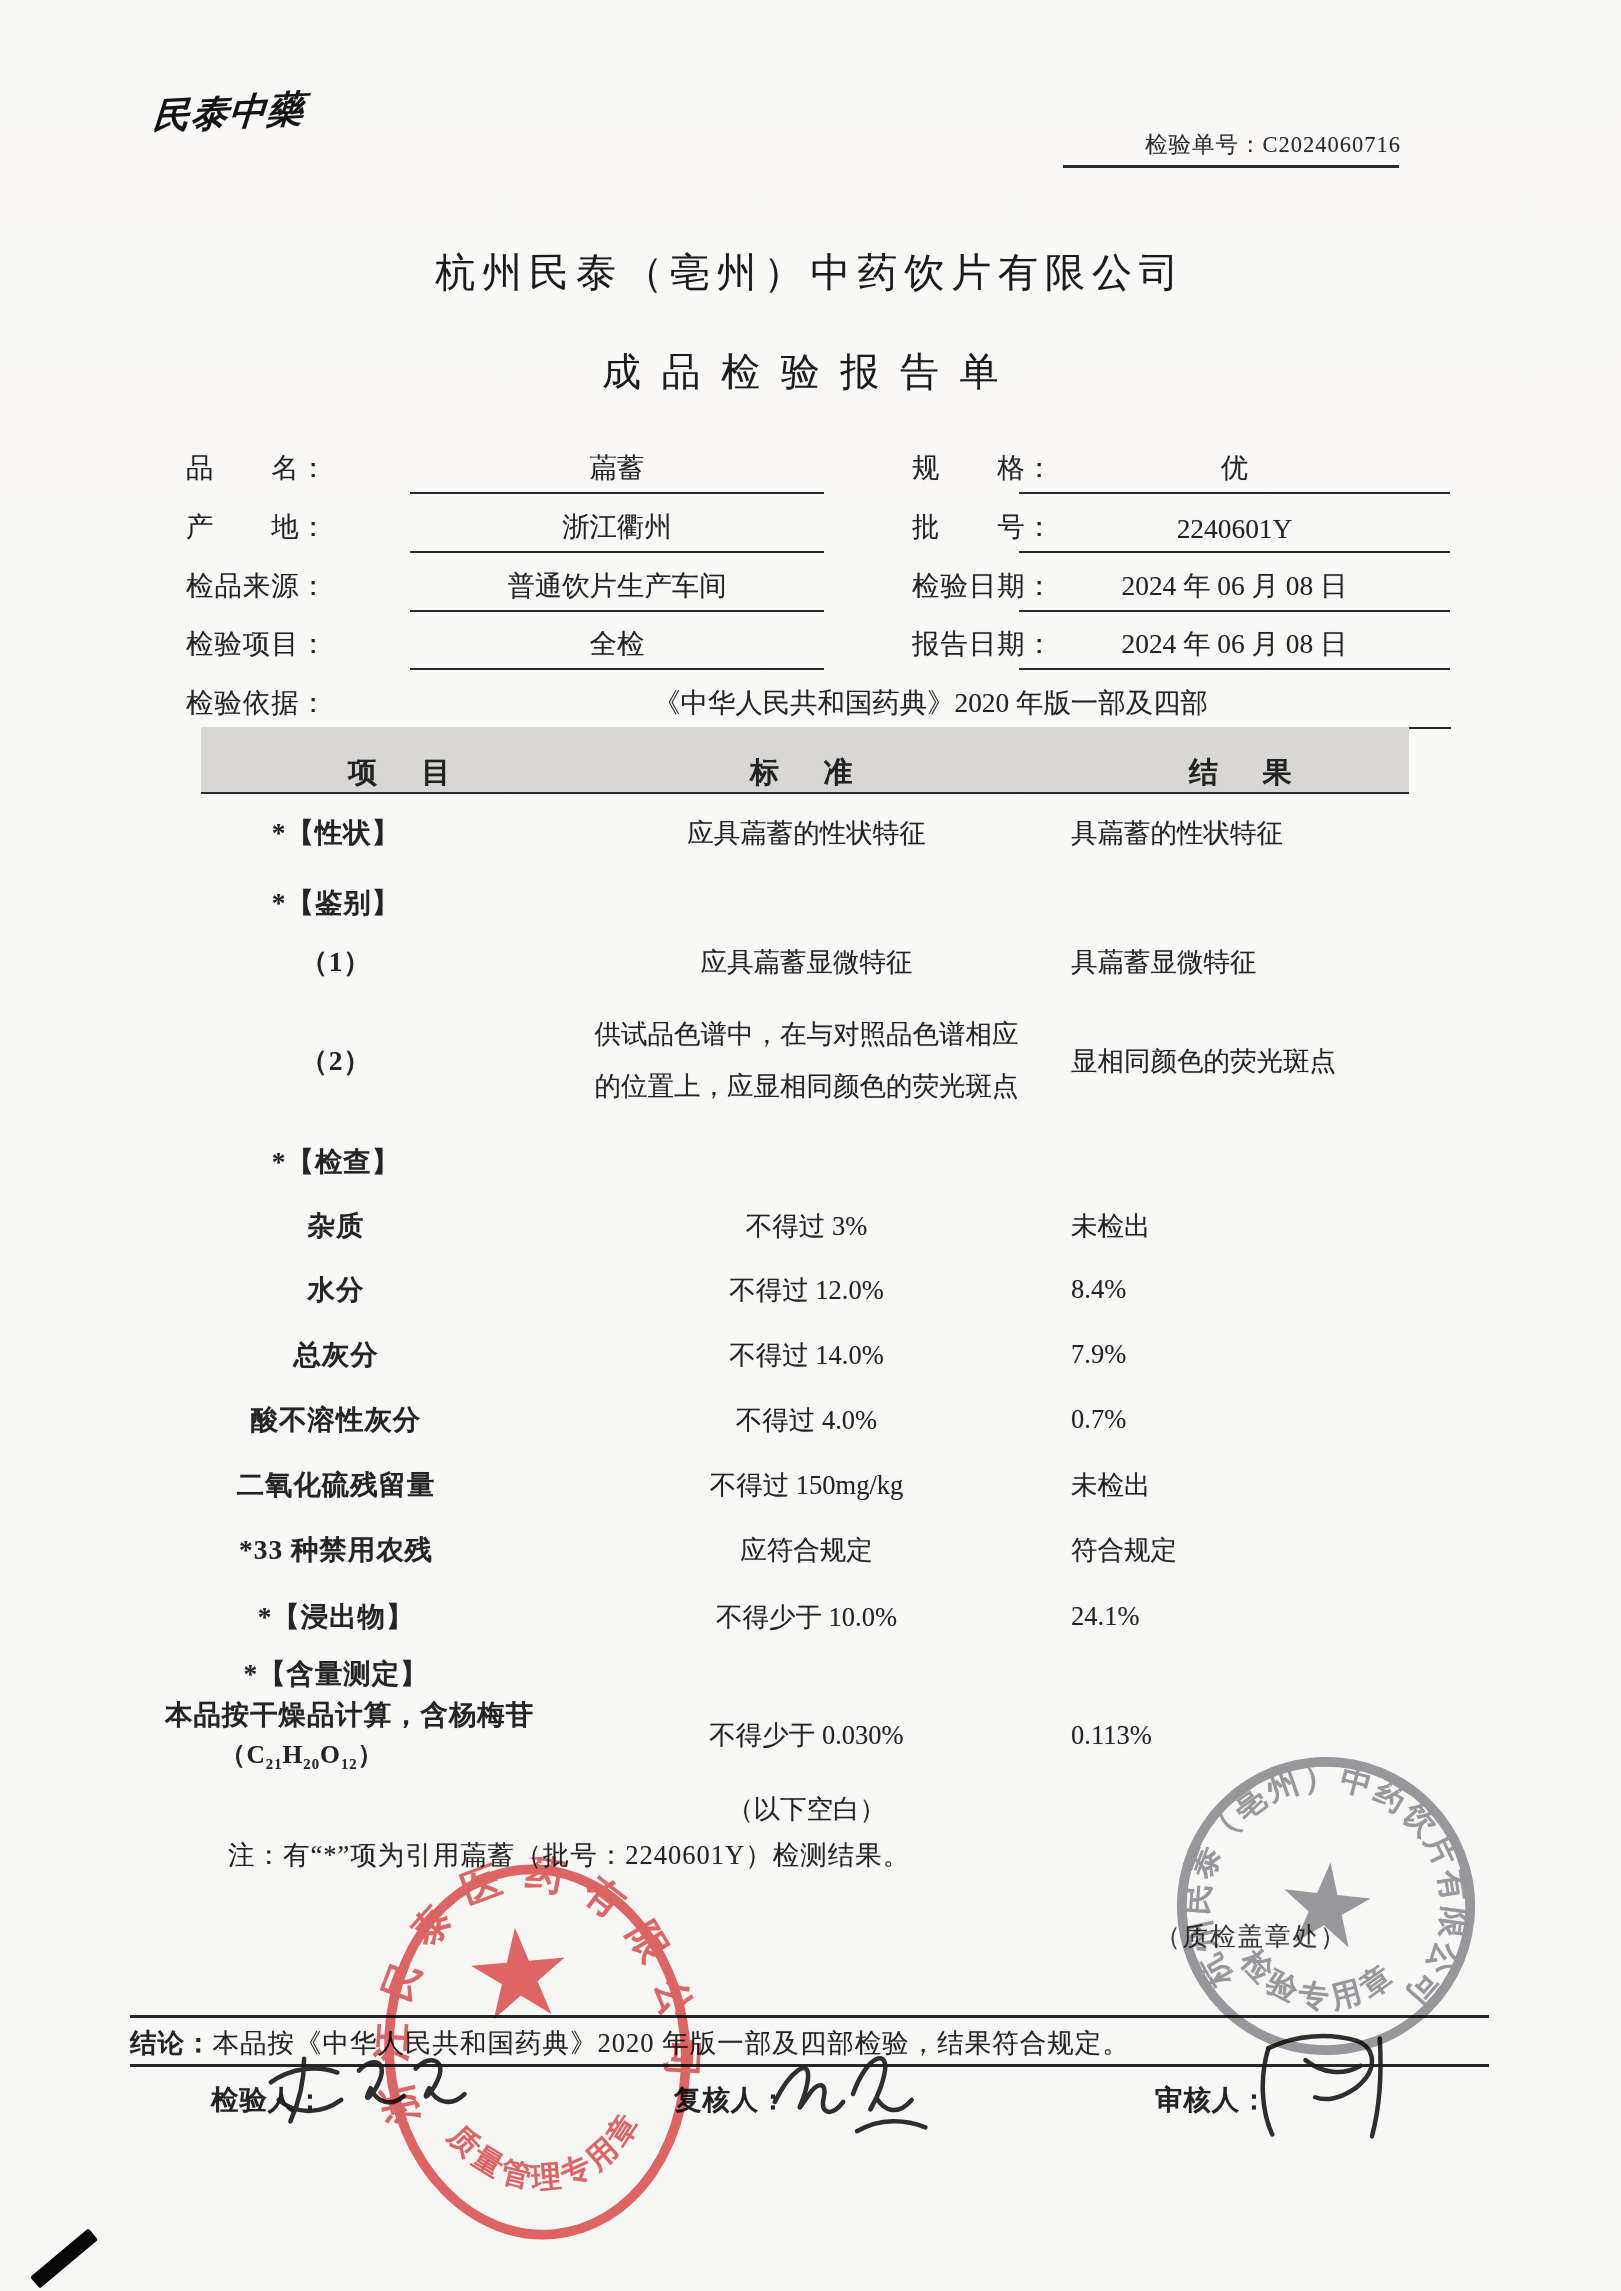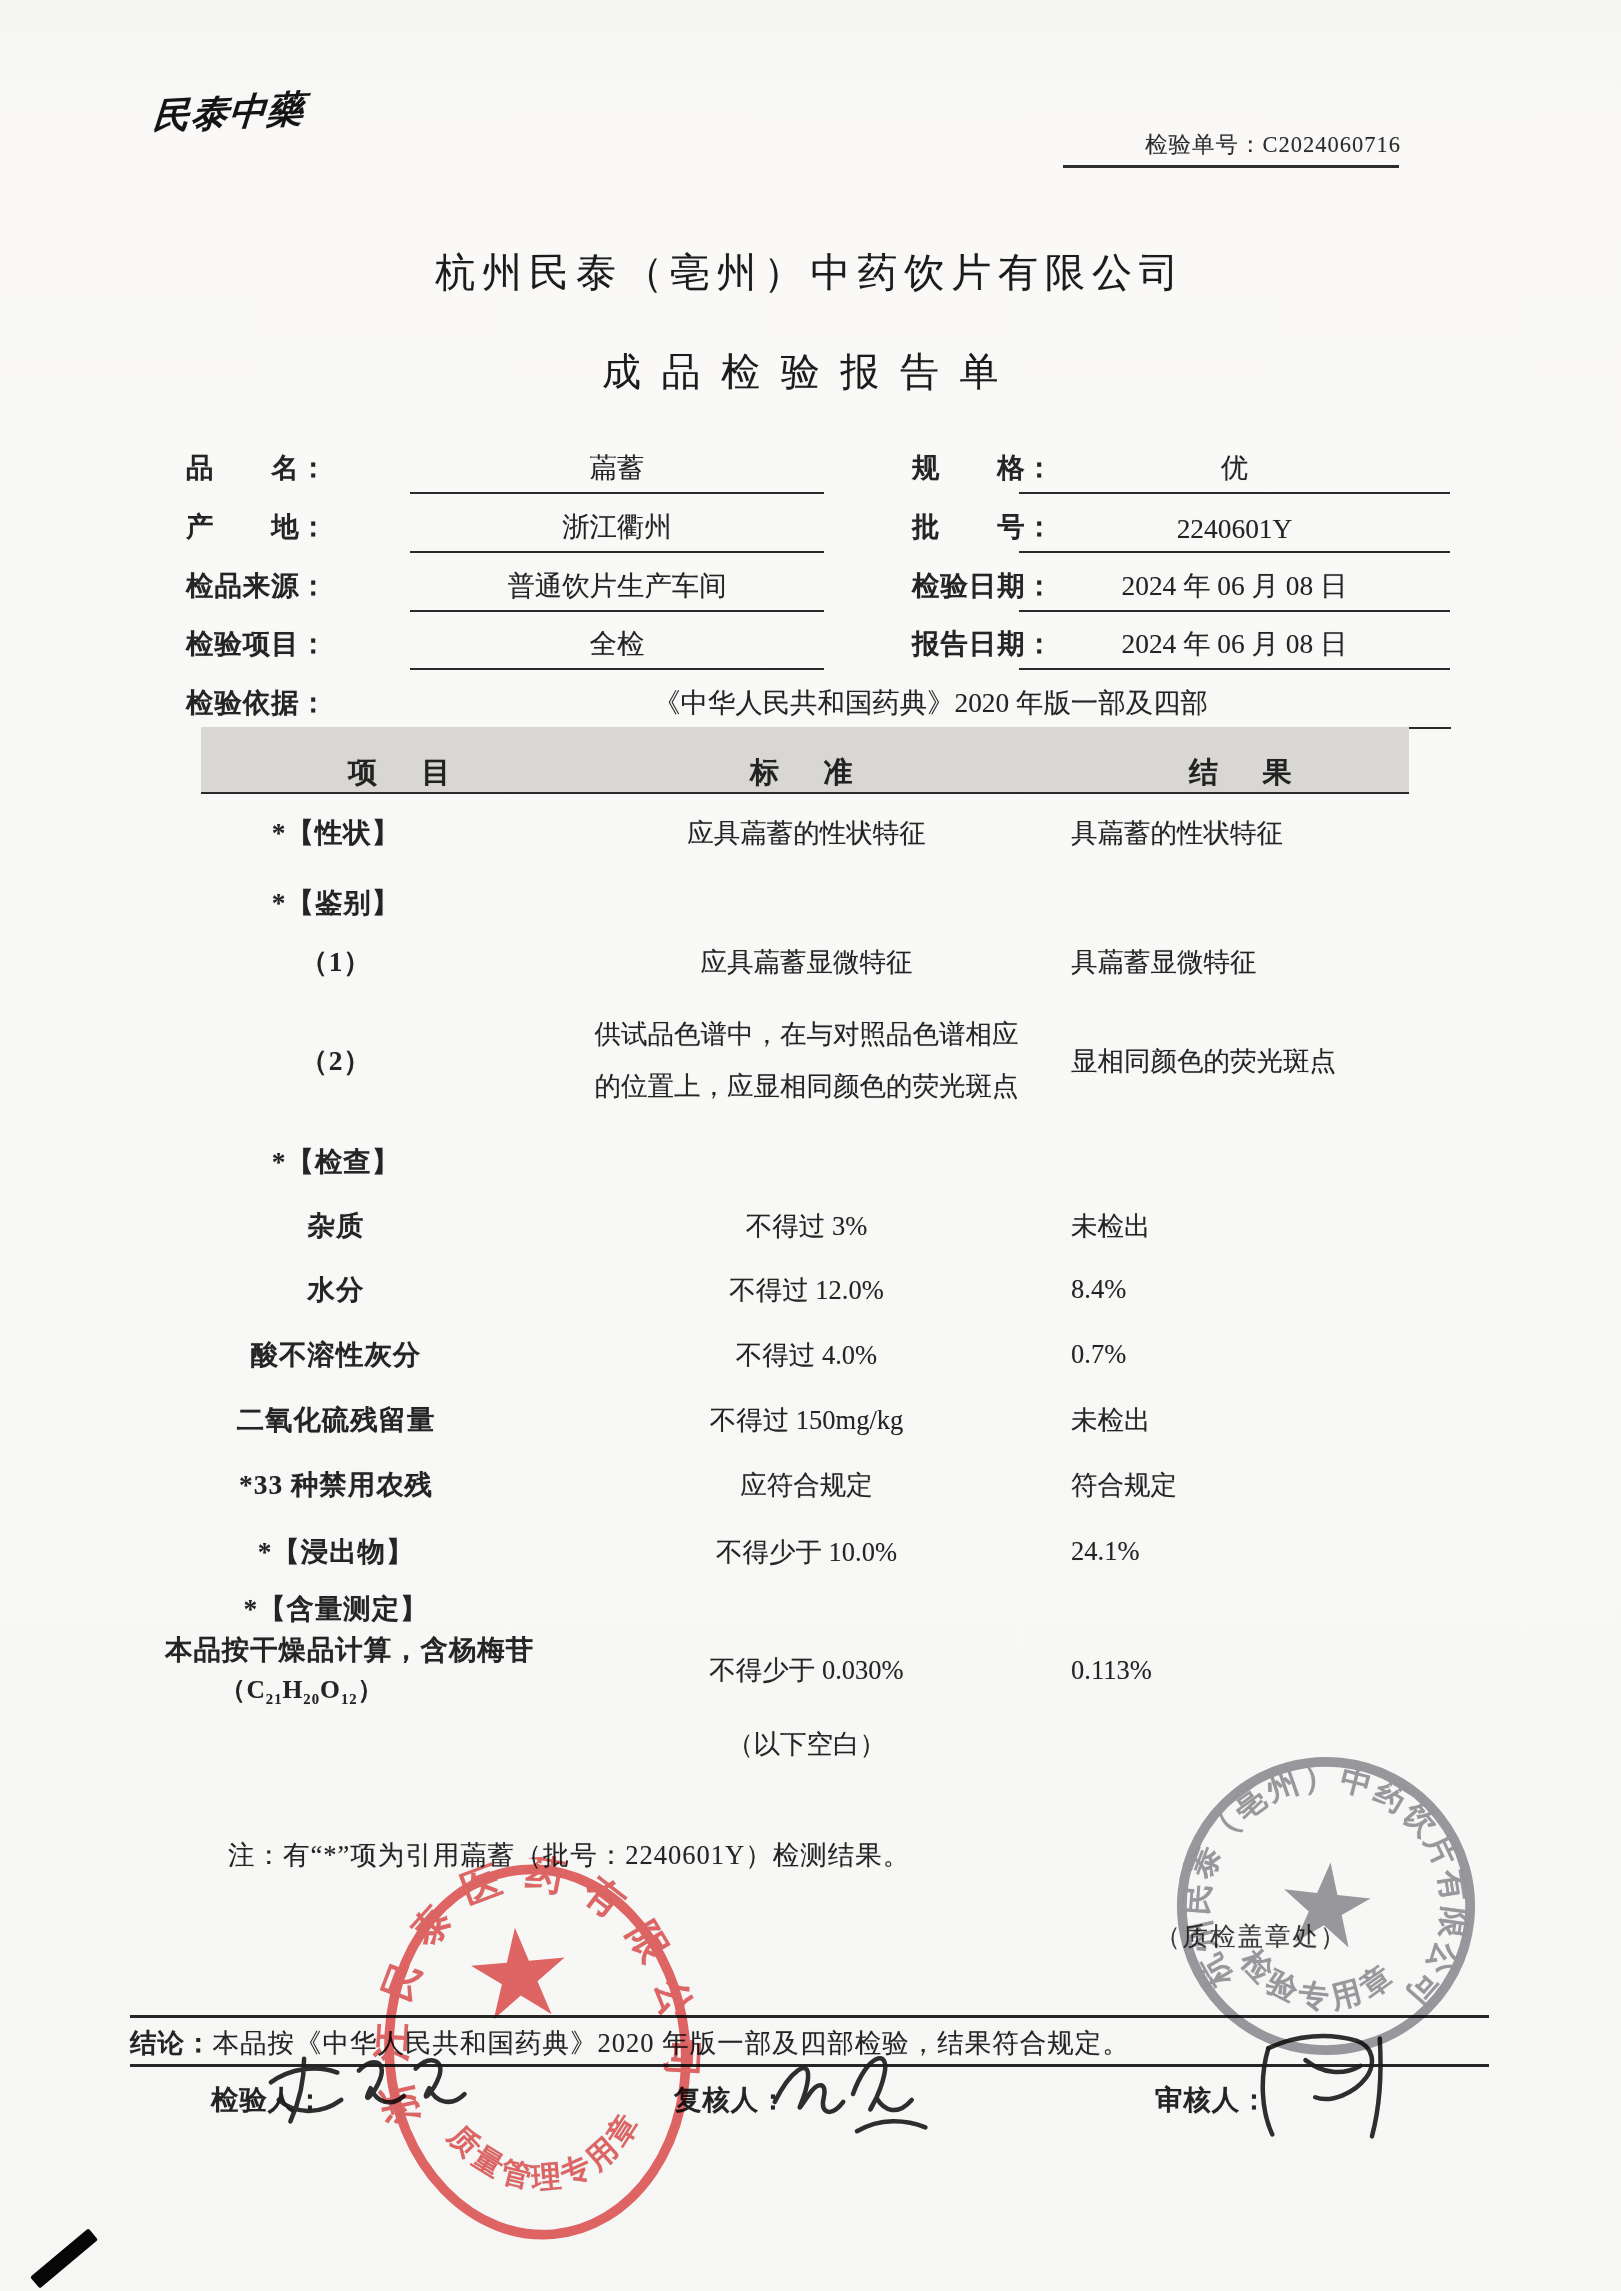--- a/index.html
+++ b/index.html
@@ -13,21 +13,21 @@
   .abs{position:absolute;}
   
   .logo{left:153px;top:88px;font-size:37px;font-weight:bold;font-style:italic;
         letter-spacing:1px;color:#141414;transform:rotate(-3deg) skewX(-7deg);}
   .report-no{left:1145px;top:129px;font-size:22.5px;letter-spacing:1px;color:#2c2c2c;}
   .report-no-line{left:1063px;top:165px;width:336px;height:2.9px;background:#2e2e2e;}
   .title{left:0;top:245px;width:100%;text-align:center;font-size:40px;letter-spacing:6.9px;color:#1b1b1b;}
   .subtitle{left:0;top:345px;width:100%;text-align:center;font-size:39px;letter-spacing:20.6px;color:#1b1b1b;}
   
   .frow{position:absolute;height:53px;}
-  .flabel{position:absolute;bottom:7.8px;font-size:27.4px;font-weight:700;letter-spacing:1px;white-space:nowrap;}
+  .flabel{position:absolute;bottom:7.8px;font-size:27.4px;font-weight:400;letter-spacing:1px;white-space:nowrap;}
   .fvalue{position:absolute;bottom:0;height:100%;display:flex;align-items:flex-end;justify-content:center;
           font-size:27.4px;border-bottom:2.5px solid #2b2b2b;padding-bottom:5.9px;box-sizing:border-box;white-space:nowrap;}
   
   .band{left:201px;top:727px;width:1208px;height:65px;background:#d8d7d4;border-bottom:2.9px solid #2b2b2b;}
   .band .hd{position:absolute;top:13.7px;font-size:29px;font-weight:bold;letter-spacing:7.8px;color:#222;white-space:nowrap;margin-top:12px;}
   .tbody{left:130px;top:792px;width:1359px;}
   .trow{display:flex;align-items:center;}
   .cell{box-sizing:border-box;}
   .c1{width:412px;text-align:center;font-size:27.4px;font-weight:bold;letter-spacing:1px;}
   .c2{width:529px;display:flex;justify-content:center;font-size:26.5px;}
@@ -142,20 +142,27 @@
         <div class="cell c3"><span>未检出</span></div>
       </div>
       <div class="trow" style="height: 65px;">
         <div class="cell c1"><span class="item">水分</span></div>
         <div class="cell c2">
           <span class="std">不得过 12.0%</span>
         </div>
         <div class="cell c3"><span>8.4%</span></div>
       </div>
       <div class="trow" style="height: 65px;">
+        <div class="cell c1"><span class="item">总灰分</span></div>
+        <div class="cell c2">
+          <span class="std">不得过 14.0%</span>
+        </div>
+        <div class="cell c3"><span>7.9%</span></div>
+      </div>
+      <div class="trow" style="height: 65px;">
         <div class="cell c1"><span class="item">酸不溶性灰分</span></div>
         <div class="cell c2">
           <span class="std">不得过 4.0%</span>
         </div>
         <div class="cell c3"><span>0.7%</span></div>
       </div>
       <div class="trow" style="height: 65px;">
         <div class="cell c1"><span class="item">二氧化硫残留量</span></div>
         <div class="cell c2">
           <span class="std">不得过 150mg/kg</span>

